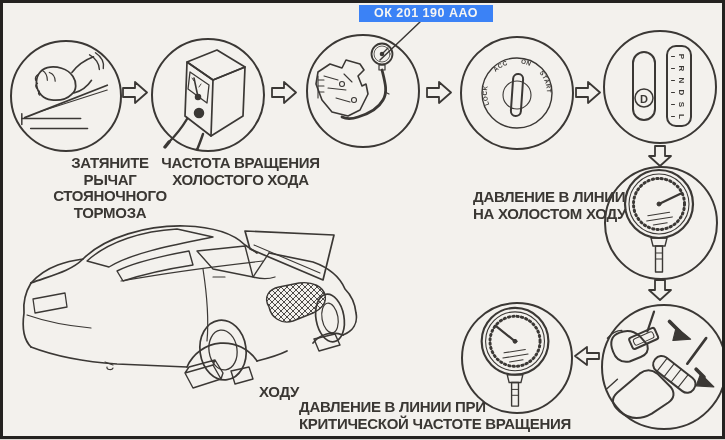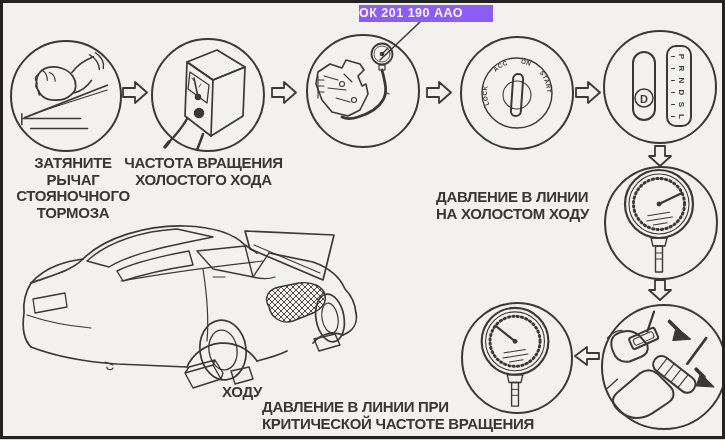--- a/index.html
+++ b/index.html
@@ -11,28 +11,28 @@
     font-family:"Liberation Sans",sans-serif;
   }
   .circle{
     position:absolute;border:2px solid #3b3835;border-radius:50%;
     box-sizing:border-box;background:transparent;
   }
   .circle svg{position:absolute;left:0;top:0;width:100%;height:100%;}
   .lbl{
     position:absolute;
     font-weight:bold;font-size:15px;line-height:16.5px;
-    letter-spacing:-0.3px;color:#3a3733;white-space:pre-line;
+    letter-spacing:-0.3px;color:#3a3733;white-space:pre-line;margin-left:37px;
   }
   .center{text-align:center;}
   .arrow{position:absolute;}
   .badge{
     position:absolute;left:356px;top:2px;width:134px;height:17px;
-    background:#8b5cf6;color:#f6f5f3;
-    font-weight:bold;font-size:12.5px;line-height:17px;text-align:left;
+    background:#3b82f6;color:#f6f5f3;
+    font-weight:bold;font-size:12.5px;line-height:17px;text-align:center;
     letter-spacing:0.5px;
   }
   .overlay{position:absolute;left:0;top:0;width:719px;height:433px;pointer-events:none;}
   .ink{stroke:#3b3835;fill:none;stroke-linecap:round;stroke-linejoin:round;}
 </style>
 </head>
 <body>
 
 <div class="frame">
 

